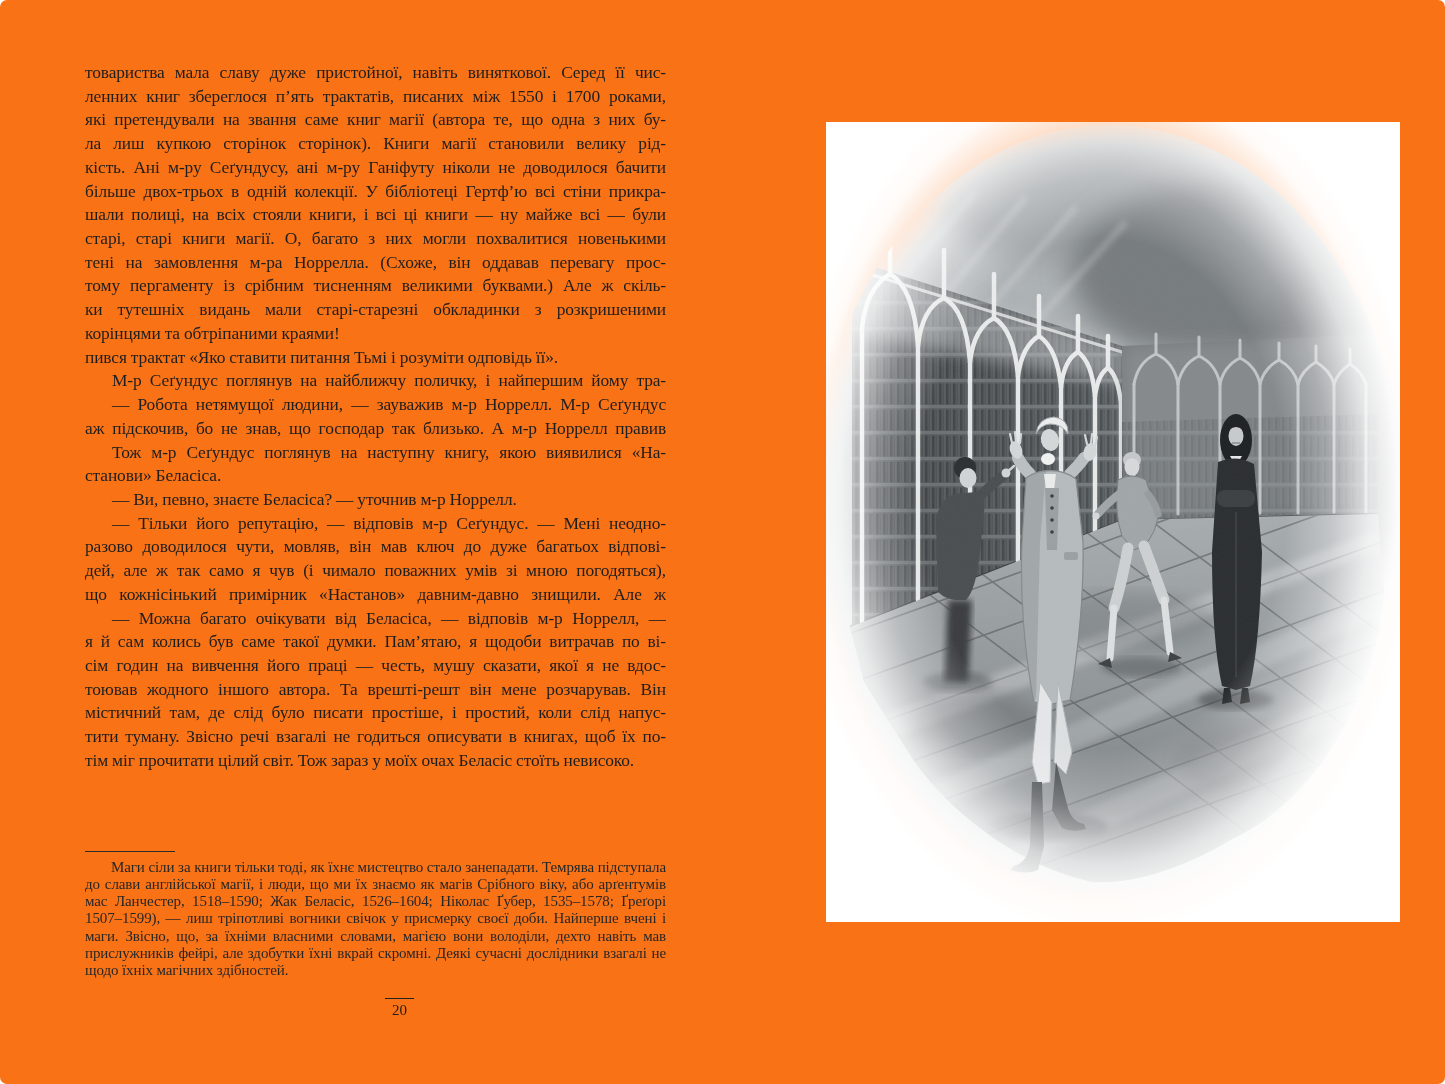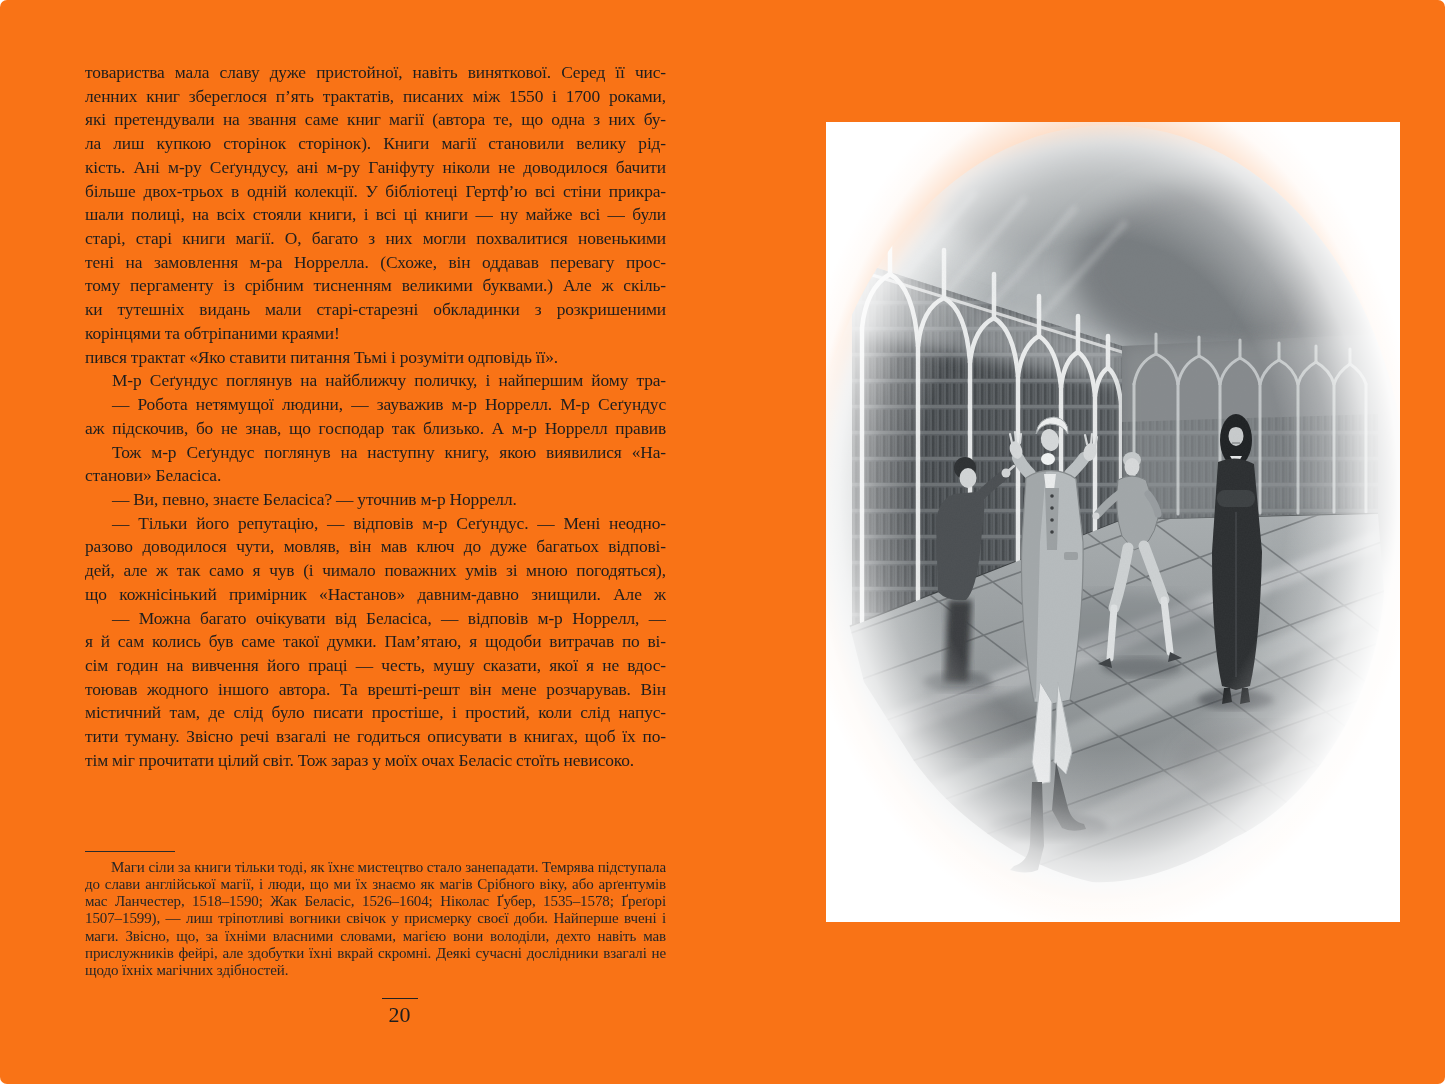--- a/index.html
+++ b/index.html
@@ -12,21 +12,21 @@
          text-align:justify;text-align-last:justify;letter-spacing:-0.12px;word-spacing:-0.2px;color:#1e1e1e;}
   .bline.last{text-align-last:left;}
   .bline.ind{text-indent:27px;}
   .footnote{position:absolute;left:85px;top:851px;width:581px;}
   .fn-rule{width:90px;border-top:1.6px solid #2b2b2b;margin:0 0 7px 0;}
   .fline{font-size:15px;line-height:17.15px;height:17.15px;overflow:hidden;
          text-align:justify;text-align-last:justify;letter-spacing:-0.1px;color:#262626;}
   .fline.last{text-align-last:left;}
   .fline.ind{text-indent:26px;}
   .pagenum{position:absolute;left:85px;top:998px;width:581px;text-align:center;}
-  .pagenum span{display:inline-block;border-top:1.4px solid #222;padding:3px 7px 0;font-size:22px;color:#1e1e1e;margin-left:48px;}
+  .pagenum span{display:inline-block;border-top:1.4px solid #222;padding:3px 7px 0;font-size:15px;color:#1e1e1e;margin-left:48px;}
   
   .illo{position:absolute;left:826px;top:122px;width:574px;height:800px;}
   .illo svg{display:block;}
 </style>
 </head>
 <body>
 
 <div class="spread">
 
   <div>

